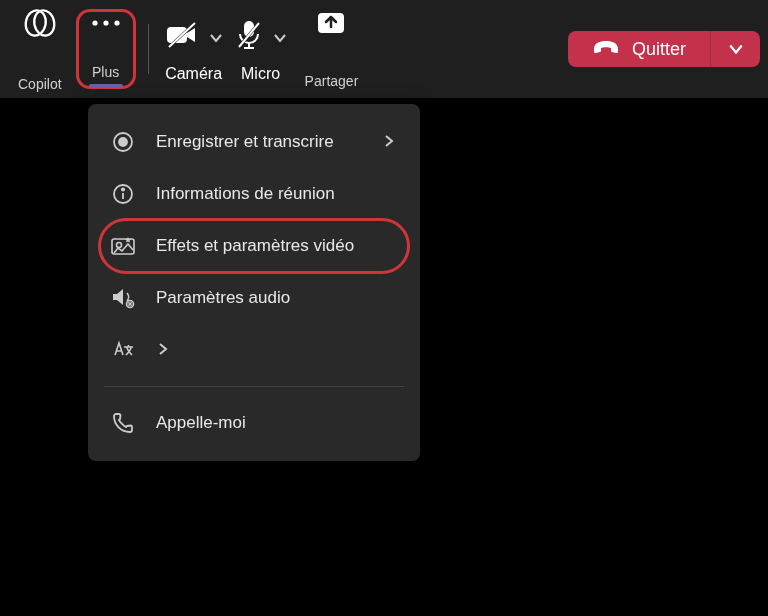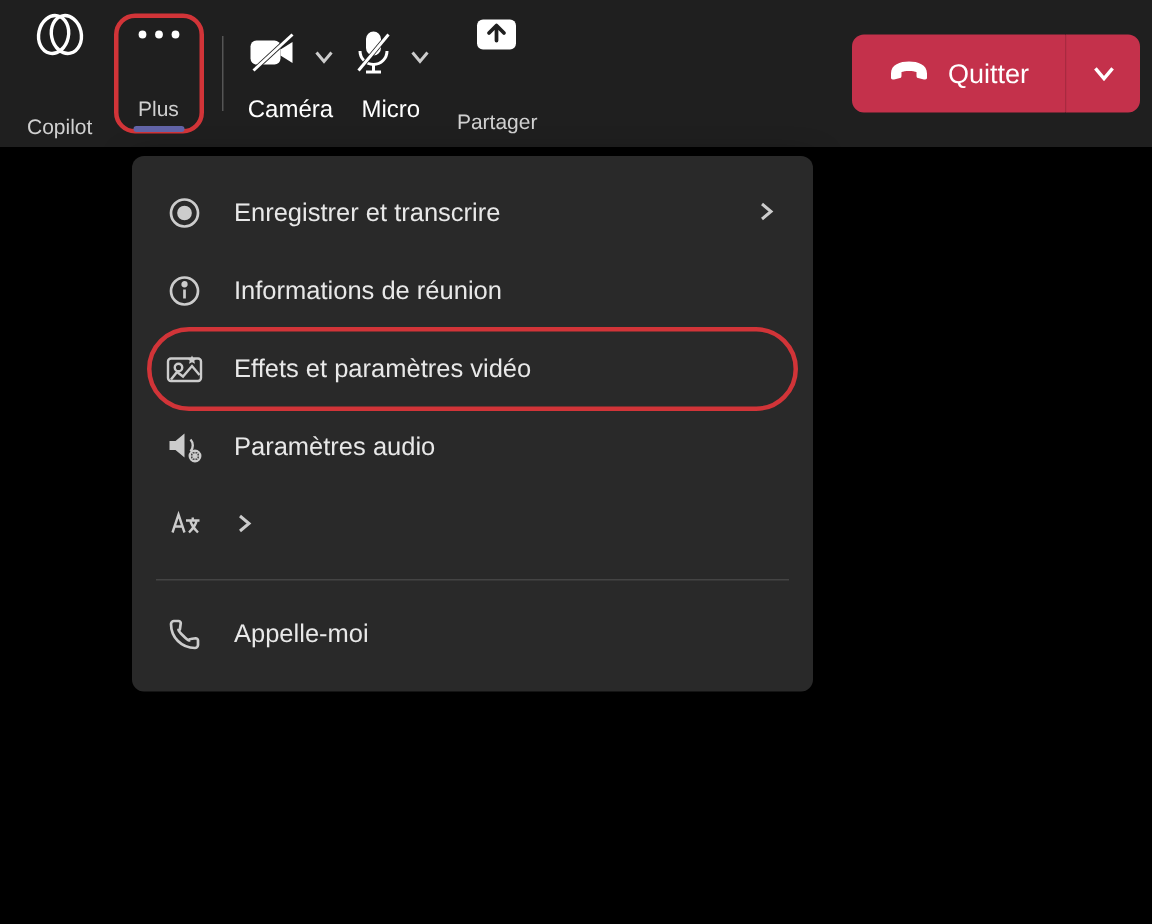--- a/index.html
+++ b/index.html
@@ -78,21 +78,21 @@
       height: 40px;
     }
     .chev-down {
       width: 14px;
       height: 14px;
       margin-top: 2px;
     }
     .quit-area {
       margin-left: auto;
       display: flex;
-      height: 52px;
+      height: 36px;
       padding-left: 16px;
     }
     .quit-btn {
       background: #c4314b;
       display: flex;
       align-items: center;
       justify-content: center;
       gap: 12px;
       padding: 0 24px;
       border-radius: 8px 0 0 8px;
@@ -107,21 +107,21 @@
       align-items: center;
       justify-content: center;
       border-left: 1px solid #a82a40;
       border-radius: 0 8px 8px 0;
       cursor: pointer;
     }
     .dropdown {
       position: absolute;
       top: 104px;
       left: 88px;
-      width: 454px;
+      width: 332px;
       background: #292929;
       border-radius: 8px;
       box-shadow: 0 4px 20px rgba(0,0,0,0.6);
       padding: 12px 0;
     }
     .menu-item {
       display: flex;
       align-items: center;
       padding: 12px 22px;
       gap: 20px;

